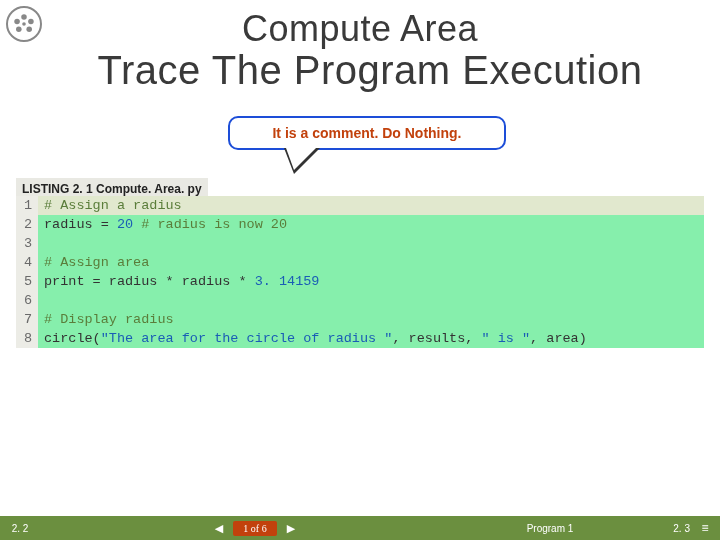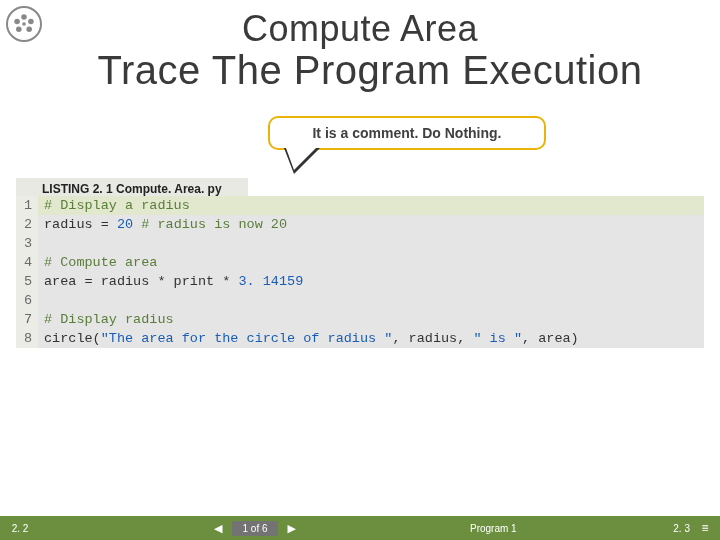--- a/index.html
+++ b/index.html
@@ -2,39 +2,39 @@
 <html><head>
 <meta charset="utf-8">
 <style>
   * { margin: 0; padding: 0; box-sizing: border-box; }
   html, body { width: 720px; height: 540px; font-family: "Segoe UI", Arial, sans-serif; background: #fff; overflow: hidden; }
   .slide { position: relative; width: 574px; height: 540px; }
   .logo { position: absolute; top: 6px; left: 6px; width: 36px; height: 36px; border: 2px solid #888; border-radius: 50%; display: flex; align-items: center; justify-content: center; }
   .logo svg { width: 26px; height: 26px; }
   .title1 { position: absolute; top: 8px; left: 0; width: 720px; text-align: center; font-size: 36px; font-weight: 300; color: #3a3a3a; letter-spacing: 0.5px; }
   .title2 { position: absolute; top: 48px; left: 0; width: 720px; text-align: center; font-size: 40px; font-weight: 300; color: #3a3a3a; letter-spacing: 0.5px; padding-left: 20px; }
-  .callout { position: absolute; top: 116px; left: 228px; width: 278px; height: 34px; border: 2px solid #eab308; border-radius: 10px; background: #fff; display: flex; align-items: center; justify-content: center; font-size: 14px; font-weight: bold; color: #404040; margin-left: 40px; }
+  .callout { position: absolute; top: 116px; left: 228px; width: 278px; height: 34px; border: 2px solid #1d4ed8; border-radius: 10px; background: #fff; display: flex; align-items: center; justify-content: center; font-size: 14px; font-weight: bold; color: #c2410c; }
   .callout-tail { position: absolute; top: 148px; left: 284px; width: 0; height: 0; }
   .callout-tail::before { content: ""; position: absolute; width: 0; height: 0; border-left: 10px solid transparent; border-right: 26px solid transparent; border-top: 26px solid #333; left: 0; top: 0; }
   .callout-tail::after { content: ""; position: absolute; width: 0; height: 0; border-left: 8px solid transparent; border-right: 22px solid transparent; border-top: 22px solid #fff; left: 2px; top: 0; }
-  .listing-label { position: absolute; top: 178px; left: 16px; background: #e9e9e3; padding: 4px 26px; font-size: 12px; font-weight: bold; color: #222; }
+  .listing-label { position: absolute; top: 178px; left: 16px; background: #e9e9e3; padding: 4px 6px; font-size: 12px; font-weight: bold; color: #222; }
   .code-block { position: absolute; top: 196px; left: 16px; width: 688px; }
   .code-row { display: flex; font-family: "Courier New", monospace; font-size: 13.5px; line-height: 19px; }
   .gutter { width: 22px; text-align: right; padding-right: 6px; color: #6a6a6a; background: #ecece6; }
-  .codecell { flex: 1; padding-left: 6px; white-space: pre; background: #e5e5e5; color: #333; }
+  .codecell { flex: 1; padding-left: 6px; white-space: pre; background: #86efac; color: #333; }
   .row-hl .codecell { background: #e1e8ce; }
   .c-comment { color: #5a7d3a; }
   .c-num { color: #1a5db5; }
   .c-str { color: #1a5db5; }
   .footer { position: absolute; bottom: 0; left: 0; width: 720px; height: 24px; background: #6b8f3f; color: #fff; font-size: 10px; display: flex; align-items: center; margin-top: 30px; }
   .ft-left { width: 40px; text-align: center; }
   .ft-center { flex: 1; display: flex; align-items: center; justify-content: center; gap: 10px; }
   .ft-nav { cursor: pointer; font-size: 11px; }
-  .ft-counter { background: #737373; padding: 2px 10px; border-radius: 2px; }
-  .ft-prog { width: 160px; text-align: left; }
+  .ft-counter { background: #c2410c; padding: 2px 10px; border-radius: 2px; font-family: Liberation Serif, serif; }
+  .ft-prog { width: 160px; text-align: center; }
   .ft-right { width: 60px; text-align: right; }
   .ft-menu { width: 30px; text-align: center; cursor: pointer; font-size: 12px; }
 </style>
 </head>
 <body>
 
 <div class="slide">
 
   <div class="logo">
     <svg viewBox="0 0 30 30">
@@ -53,49 +53,49 @@
   <div class="callout">
     <span>It is a comment. Do Nothing.</span>
   </div>
   <div class="callout-tail"></div>
 
   <div class="listing-label">LISTING 2. 1 Compute. Area. py</div>
 
   <div class="code-block">
     <div class="code-row row-hl">
       <div class="gutter">1</div>
-      <div class="codecell"><span class="c-comment"># Display a radius</span></div>
+      <div class="codecell"><span class="c-comment"># Assign a radius</span></div>
     </div>
     <div class="code-row">
       <div class="gutter">2</div>
       <div class="codecell"><span>radius = </span><span class="c-num">20</span><span> </span><span class="c-comment"># radius is now 20</span></div>
     </div>
     <div class="code-row">
       <div class="gutter">3</div>
       <div class="codecell"><span></span></div>
     </div>
     <div class="code-row">
       <div class="gutter">4</div>
-      <div class="codecell"><span class="c-comment"># Compute area</span></div>
+      <div class="codecell"><span class="c-comment"># Assign area</span></div>
     </div>
     <div class="code-row">
       <div class="gutter">5</div>
-      <div class="codecell"><span>area = radius * print * </span><span class="c-num">3. 14159</span></div>
+      <div class="codecell"><span>print = radius * radius * </span><span class="c-num">3. 14159</span></div>
     </div>
     <div class="code-row">
       <div class="gutter">6</div>
       <div class="codecell"><span></span></div>
     </div>
     <div class="code-row">
       <div class="gutter">7</div>
       <div class="codecell"><span class="c-comment"># Display radius</span></div>
     </div>
     <div class="code-row">
       <div class="gutter">8</div>
-      <div class="codecell"><span>circle(</span><span class="c-str">"The area for the circle of radius "</span><span>, radius, </span><span class="c-str">" is "</span><span>, area)</span></div>
+      <div class="codecell"><span>circle(</span><span class="c-str">"The area for the circle of radius "</span><span>, results, </span><span class="c-str">" is "</span><span>, area)</span></div>
     </div>
   </div>
 
   <div class="footer">
     <div class="ft-left">2. 2</div>
     <div class="ft-center">
       <span class="ft-nav">◀</span>
       <span class="ft-counter">1 of 6</span>
       <span class="ft-nav">▶</span>
     </div>

